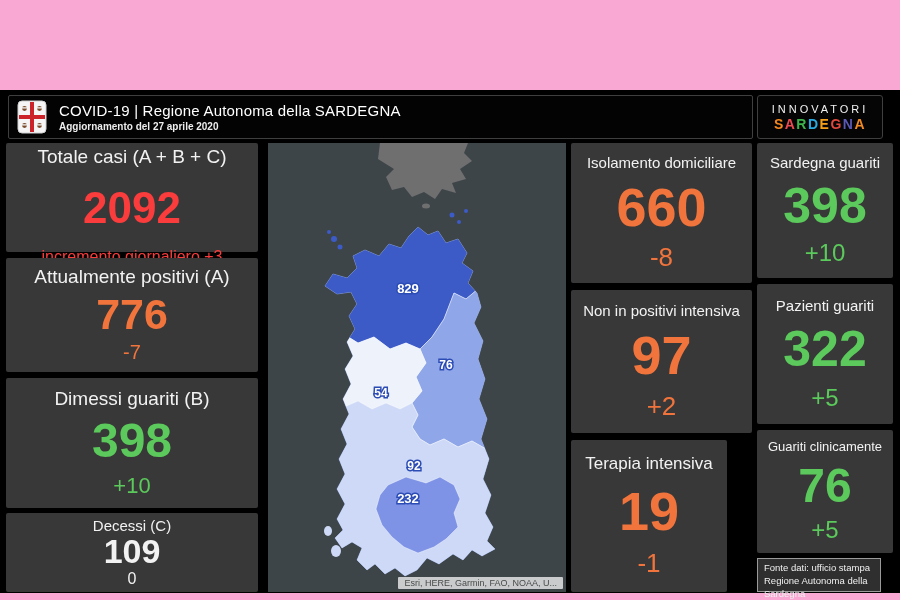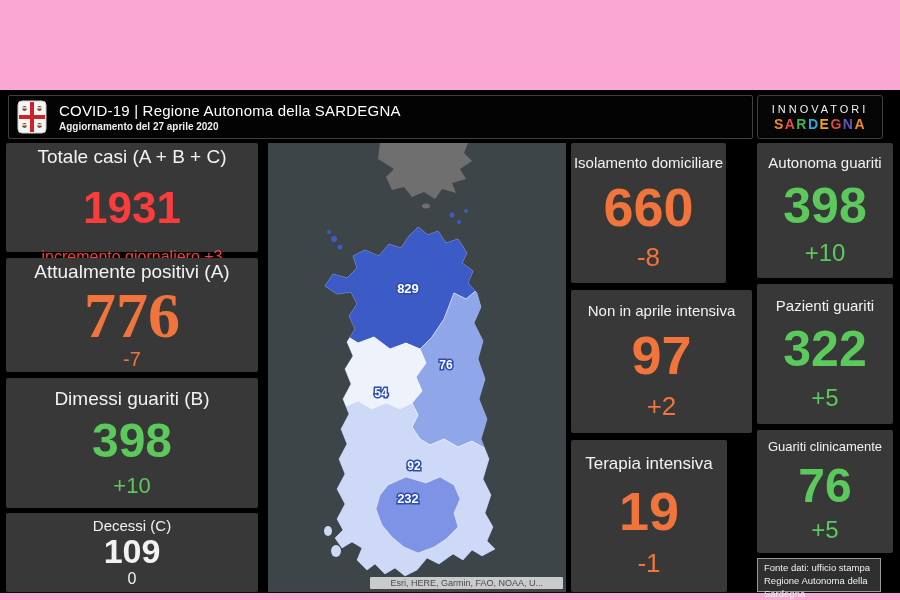--- a/index.html
+++ b/index.html
@@ -33,21 +33,21 @@
   .white  { color:#f2f2f2; }
 
   .lbl-l { font-size:19px; }
   .lbl-m { font-size:15px; }
   .lbl-r { font-size:13px; }
 
   .map-card { position:absolute; left:268px; top:53px; width:298px; height:449px;
               background:#3e4549; overflow:hidden; }
   .map-card svg { display:block; width:100%; height:100%; }
   .attribution { position:absolute; right:3px; bottom:3px; background:rgba(255,255,255,0.72);
-                 color:#4a4a4a; font-size:9px; padding:1px 20px; border-radius:1px; }
+                 color:#4a4a4a; font-size:9px; padding:1px 6px; border-radius:1px; }
 
   .fonte { position:absolute; left:757px; top:468px; width:124px; height:34px;
            background:#2f2f2f; border:1px solid #9a9a9a; color:#f0f0f0;
            font-size:9.5px; line-height:1.35; padding:3px 6px; text-align:left; }
 
   .region-label { font-family:"Liberation Sans","DejaVu Sans",sans-serif; font-weight:700;
                   fill:#ffffff; stroke:#2b4bb5; stroke-width:3px; paint-order:stroke;
                   text-anchor:middle; font-size:13px; }
 </style>
 </head>
@@ -76,27 +76,27 @@
       </div>
     </div>
 
     <div class="brand-box">
       <div class="brand-top">INNOVATORI</div>
       <div class="brand-bottom"><span style="color: rgb(246, 135, 31);">S</span><span style="color: rgb(234, 74, 80);">A</span><span style="color: rgb(60, 180, 74);">R</span><span style="color: rgb(42, 169, 224);">D</span><span style="color: rgb(246, 160, 26);">E</span><span style="color: rgb(224, 73, 63);">G</span><span style="color: rgb(91, 89, 181);">N</span><span style="color: rgb(240, 138, 36);">A</span></div>
     </div>
 
     <div class="card" style="left:6px; top:53px; width:252px; height:109px;gap:18px;">
       <div class="lbl lbl-l">Totale casi (A + B + C)</div>
-      <div class="val red" style="font-size:44px;">1931</div>
+      <div class="val red" style="font-size:44px;">2092</div>
       <div class="dlt red" style="font-size:16px;">incremento giornaliero +3</div>
     </div>
 
     <div class="card" style="left:6px; top:168px; width:252px; height:114px;">
       <div class="lbl lbl-l">Attualmente positivi (A)</div>
-      <div class="val orange" style="font-size:64px;font-family:Liberation Serif, serif;">776</div>
+      <div class="val orange" style="font-size:43px;">776</div>
       <div class="dlt orange" style="font-size:20px;">-7</div>
     </div>
 
     <div class="card" style="left:6px; top:288px; width:252px; height:130px;">
       <div class="lbl lbl-l">Dimessi guariti (B)</div>
       <div class="val green" style="font-size:48px;">398</div>
       <div class="dlt green" style="font-size:22px;">+10</div>
     </div>
 
     <div class="card" style="left:6px; top:423px; width:252px; height:79px;">
@@ -138,40 +138,40 @@
 
         <text class="region-label" x="140" y="150">829</text>
         <text class="region-label" x="178" y="226" style="font-size:12px;">76</text>
         <text class="region-label" x="113" y="254" style="font-size:12px;">54</text>
         <text class="region-label" x="146" y="327" style="font-size:12px;">92</text>
         <text class="region-label" x="140" y="360">232</text>
       </svg>
       <div class="attribution">Esri, HERE, Garmin, FAO, NOAA, U...</div>
     </div>
 
-    <div class="card" style="left:571px; top:53px; width:155px; height:140px;">
+    <div class="card" style="left:571px; top:53px; width:181px; height:140px;">
       <div class="lbl lbl-m">Isolamento domiciliare</div>
       <div class="val orange" style="font-size:54px;">660</div>
       <div class="dlt orange" style="font-size:26px;">-8</div>
     </div>
 
     <div class="card" style="left:571px; top:200px; width:181px; height:143px;">
-      <div class="lbl lbl-m">Non in aprile intensiva</div>
+      <div class="lbl lbl-m">Non in positivi intensiva</div>
       <div class="val orange" style="font-size:54px;">97</div>
       <div class="dlt orange" style="font-size:26px;">+2</div>
     </div>
 
     <div class="card" style="left:571px; top:350px; width:156px; height:152px;">
       <div class="lbl" style="font-size:17px;">Terapia intensiva</div>
       <div class="val orange" style="font-size:54px;">19</div>
       <div class="dlt orange" style="font-size:26px;">-1</div>
     </div>
 
     <div class="card" style="left:757px; top:53px; width:136px; height:135px;">
-      <div class="lbl" style="font-size:15px;">Autonoma guariti</div>
+      <div class="lbl" style="font-size:15px;">Sardegna guariti</div>
       <div class="val green" style="font-size:50px;">398</div>
       <div class="dlt green" style="font-size:24px;">+10</div>
     </div>
 
     <div class="card" style="left:757px; top:194px; width:136px; height:140px;">
       <div class="lbl" style="font-size:15px;">Pazienti guariti</div>
       <div class="val green" style="font-size:50px;">322</div>
       <div class="dlt green" style="font-size:24px;">+5</div>
     </div>
 

